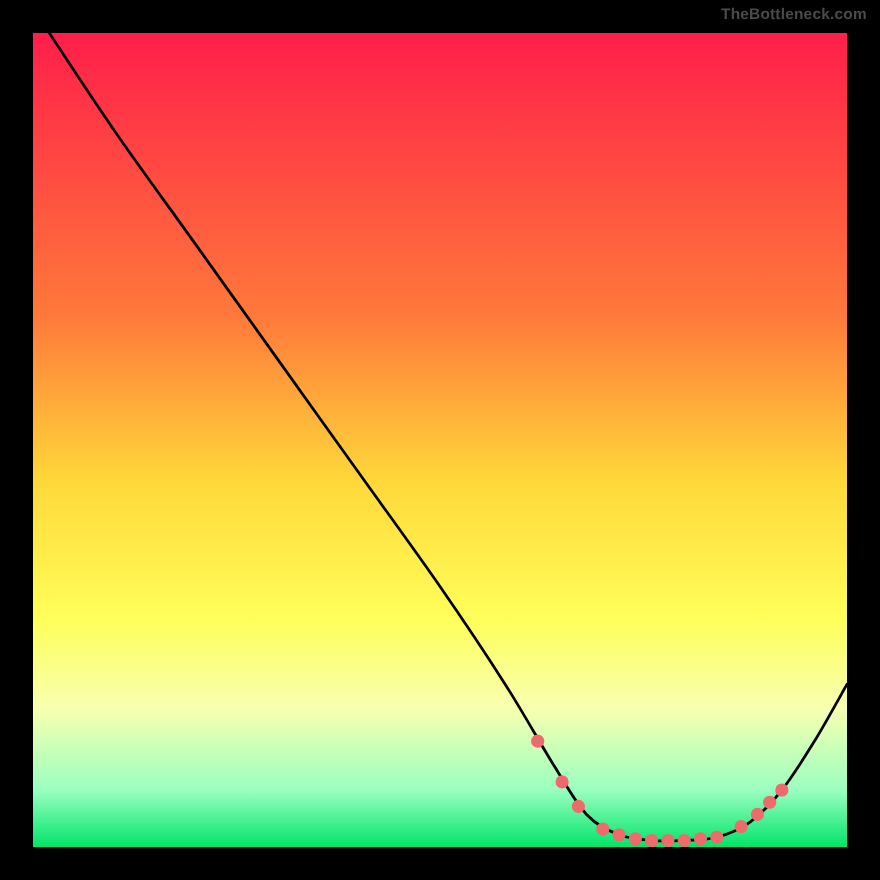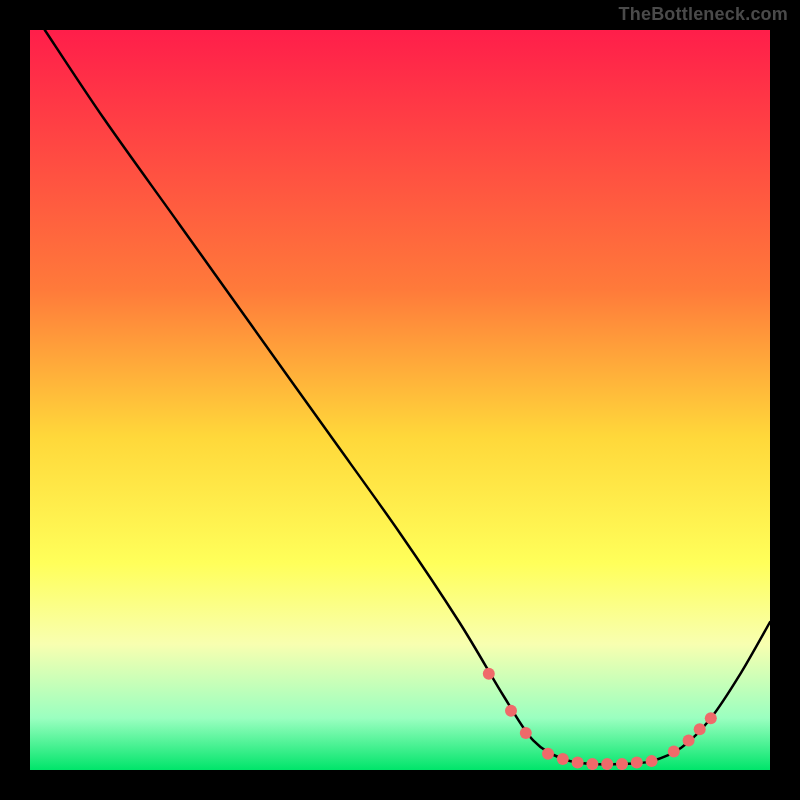--- a/index.html
+++ b/index.html
@@ -8,21 +8,21 @@
     position: relative;
     width: 800px;
     height: 800px;
     background: #000;
   }
   .watermark {
     position: absolute;
     top: 4px;
     right: 12px;
     font-family: Arial, Helvetica, sans-serif;
-    font-size: 18px;
+    font-size: 14px;
     font-weight: 600;
     color: #4a4a4a;
     letter-spacing: 0.2px;
     z-index: 5;
   }
   .plot {
     position: absolute;
     left: 30px;
     top: 30px;
     width: 740px;

